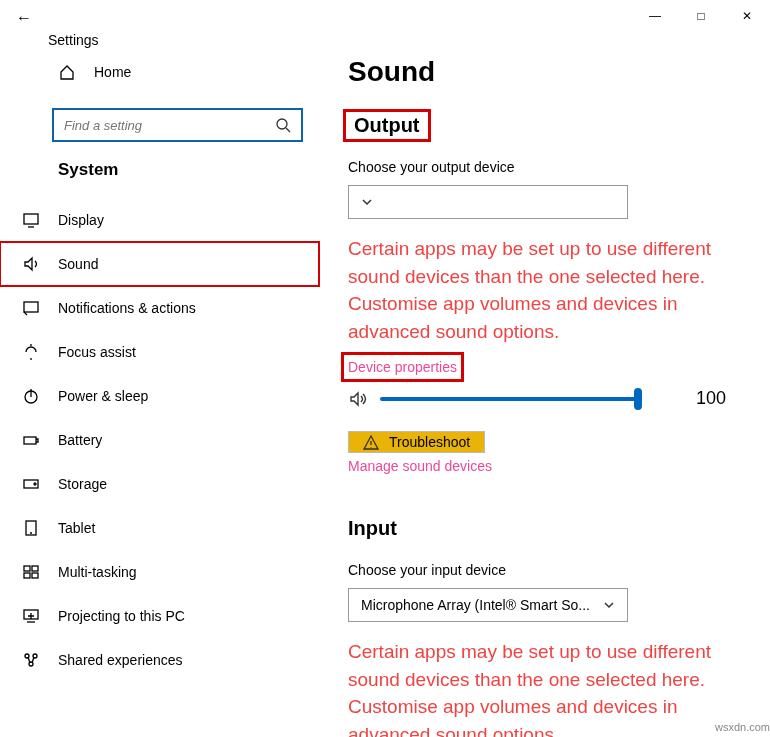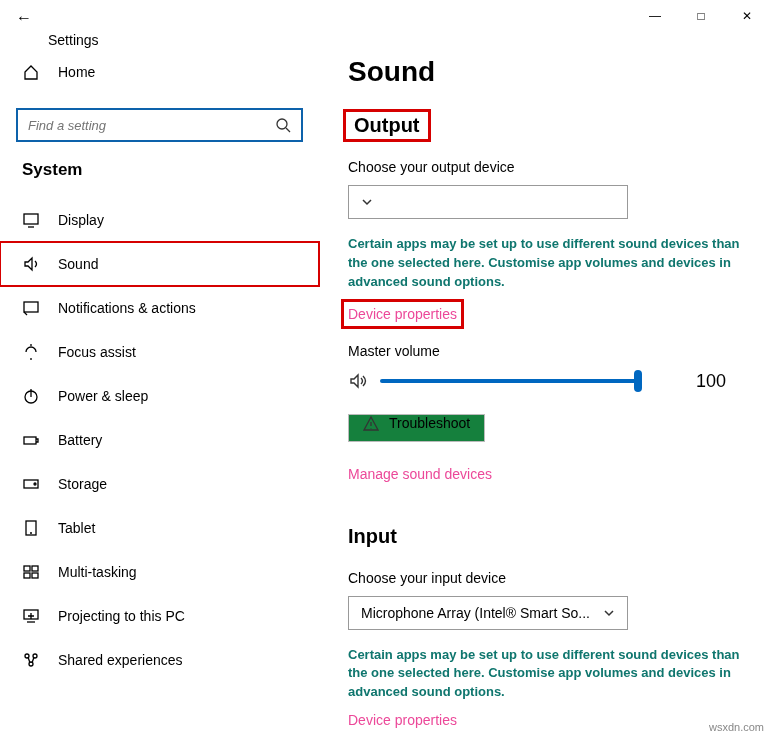--- a/index.html
+++ b/index.html
@@ -4,50 +4,50 @@
 <style>
   * { box-sizing: border-box; margin: 0; padding: 0; font-family: "Segoe UI", sans-serif; }
   body { width: 770px; height: 737px; background: #fff; color: #000; overflow: hidden; }
   .titlebar { height: 32px; display: flex; align-items: center; }
   .titlebar .back { width: 48px; text-align: center; font-size: 16px; }
   .titlebar .title { font-size: 14px; margin-top: 47px; }
   .winctrl { margin-left: auto; display: flex; }
   .winctrl div { width: 46px; height: 32px; display: flex; align-items: center; justify-content: center; font-size: 12px; cursor: default; }
   .container { display: flex; height: calc(100% - 32px); }
   .sidebar { width: 320px; padding-top: 18px; border-right: 1px solid transparent; }
-  .sidebar-inner { padding-left: 16px; padding-right: 16px; }
+  .sidebar-inner { padding-left: 32px; padding-right: 16px; margin-left: 20px; }
   .home-row, .side-item { display: flex; align-items: center; height: 44px; padding-left: 6px; font-size: 14px; cursor: default; }
   .home-row svg, .side-item svg { width: 18px; height: 18px; margin-right: 18px; fill: none; stroke: #000; stroke-width: 1.3; }
   .search { margin: 14px 0 18px 0; height: 34px; border: 2px solid #0d62ab; display: flex; align-items: center; padding: 0 10px; gap: 28px; }
   .search input { flex: 1; border: none; outline: none; font-size: 13px; color: #666; font-style: italic; background: transparent; }
   .search svg { width: 16px; height: 16px; stroke: #333; fill: none; stroke-width: 1.3; }
   .section-label { font-size: 17px; font-weight: 700; margin: 10px 6px 18px 6px; }
   .side-selected { outline: 2px solid #d60000; outline-offset: -1px; }
   .content { flex: 1; padding: 24px 18px 10px 28px; overflow: hidden; }
   .page-title { font-size: 28px; font-weight: 600; margin-bottom: 26px; }
   .subhead { font-size: 20px; font-weight: 600; display: inline-block; padding: 0 6px; }
   .subhead.boxed { outline: 3px solid #d60000; outline-offset: 2px; text-align: center; }
   .field-label { font-size: 14px; margin-top: 22px; margin-bottom: 10px; }
   .dropdown { width: 280px; height: 34px; border: 1px solid #999; display: flex; align-items: center; padding: 0 12px; font-size: 14px; justify-content: space-between; }
   .dropdown svg { width: 12px; height: 12px; stroke: #333; fill: none; stroke-width: 1.5; }
-  .desc { font-size: 13px; color: #0f766e; margin-top: 16px; line-height: 1.45; max-width: 410px; font-weight: bold; }
+  .desc { font-size: 19px; color: #ef4444; margin-top: 16px; line-height: 1.45; max-width: 410px; }
   .link { color: #ec4899; font-size: 14px; display: inline-block; cursor: pointer; }
   .link.boxed { outline: 3px solid #d60000; outline-offset: 4px; margin-top: 14px; }
   .volrow { display: flex; align-items: center; margin-top: 12px; }
   .volrow svg { width: 20px; height: 20px; stroke: #333; fill: none; stroke-width: 1.4; margin-right: 12px; }
   .slider { position: relative; width: 260px; height: 4px; background: #0067c0; border-radius: 2px; }
   .thumb { position: absolute; right: -2px; top: -9px; width: 8px; height: 22px; background: #0067c0; border-radius: 4px; }
   .volval { font-size: 18px; margin-left: 56px; }
-  .btn { display: inline-flex; height: 28px; border: 1px solid #bbb; background: #15803d; padding: 0 14px; font-size: 14px; margin-top: 22px; }
+  .btn { display: inline-flex; align-items: center; height: 22px; border: 1px solid #bbb; background: #eab308; padding: 0 14px; font-size: 14px; margin-top: 22px; }
   .btn svg { width: 16px; height: 16px; stroke: #333; fill: none; stroke-width: 1.3; margin-right: 10px; }
-  .manage { margin-top: 24px; display: inline-block; }
+  .manage { margin-top: 4px; display: inline-block; }
   .input-section { margin-top: 42px; }
   .input-section .subhead { padding: 0; }
   .dev2 { margin-top: 10px; }
-  .watermark { position: fixed; right: 6px; bottom: 4px; font-size: 11px; color: #888; }
+  .watermark { position: fixed; right: 0; bottom: 4px; font-size: 11px; color: #888; }
 </style>
 </head>
 <body>
 
 <div class="titlebar">
   <div class="back">←</div>
   <div class="title">Settings</div>
   <div class="winctrl">
     <div>―</div>
     <div>□</div>
@@ -166,21 +166,20 @@
     <div class="dropdown">
       <svg>
           <path d="M2 4 L6 8 L10 4"></path>
         </svg>
     </div>
 
     <div class="desc">Certain apps may be set up to use different sound devices than the one selected here. Customise app volumes and devices in advanced sound options.</div>
 
     <span class="link boxed">Device properties</span>
 
-    <div class="field-label" style="margin-top:20px">Master volume</div>
     <div class="volrow">
       <svg>
           <path d="M3 8 L6 8 L10 4 L10 16 L6 12 L3 12 Z"></path>
           <path d="M13 7 Q16 10 13 13"></path>
           <path d="M15 5 Q20 10 15 15"></path>
         </svg>
       <div class="slider">
           <div class="thumb"></div>
         </div>
       <div class="volval">100</div>

